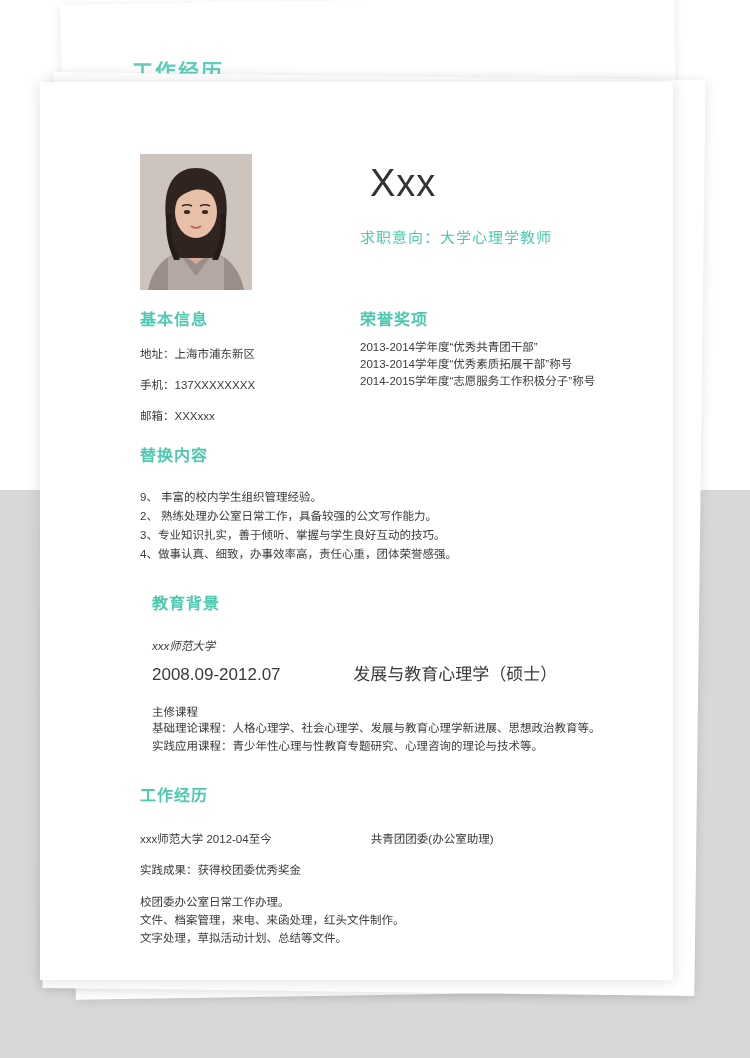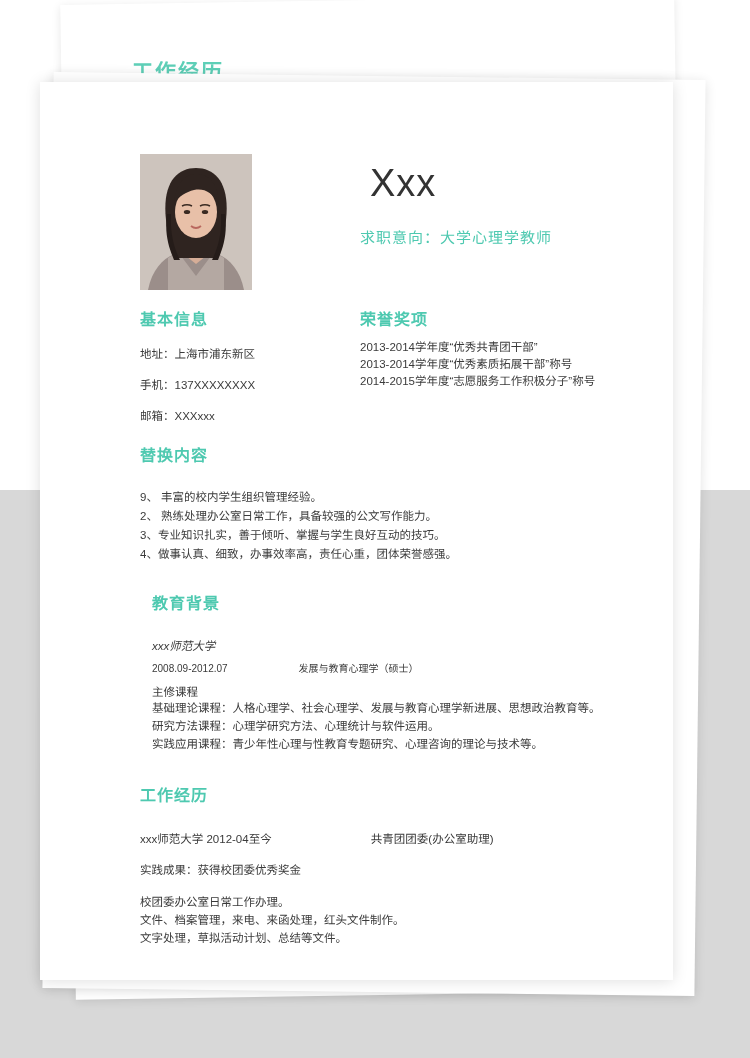--- a/index.html
+++ b/index.html
@@ -178,29 +178,29 @@
     width: 510px;
   }
   .edu-school {
     margin-top: 23px;
     font-size: 11.5px;
     color: #3a3a3a;
     font-style: italic;
   }
   .edu-row {
     margin-top: 7px;
-    font-size: 10px;
+    font-size: 17px;
     color: #3a3a3a;
   }
   .edu-row .major {
     display: inline-block;
     margin-left: 68px;
   }
   .edu-sub {
-    margin-top: 8px;
+    margin-top: 18px;
     font-size: 11.5px;
     color: #3a3a3a;
   }
   .edu-course {
     font-size: 11.5px;
     color: #3a3a3a;
     line-height: 18px;
   }
 
   
@@ -304,21 +304,20 @@
 
   <div class="sec-edu">
     <div class="sec-title">教育背景</div>
     <div class="edu-school">xxx师范大学</div>
     <div class="edu-row">
       <span>2008.09-2012.07</span>
       <span class="major">发展与教育心理学（硕士）</span>
     </div>
     <div class="edu-sub">主修课程</div>
     <div class="edu-course">基础理论课程：人格心理学、社会心理学、发展与教育心理学新进展、思想政治教育等。</div>
-    <div class="edu-course">研究方法课程：心理学研究方法、心理统计与软件运用。</div>
     <div class="edu-course">实践应用课程：青少年性心理与性教育专题研究、心理咨询的理论与技术等。</div>
   </div>
 
   <div class="sec-work">
     <div class="sec-title">工作经历</div>
     <div class="work-row">
       <span>xxx师范大学 2012-04至今</span>
       <span class="dept">共青团团委(办公室助理)</span>
     </div>
     <div class="work-ach">实践成果：获得校团委优秀奖金</div>

